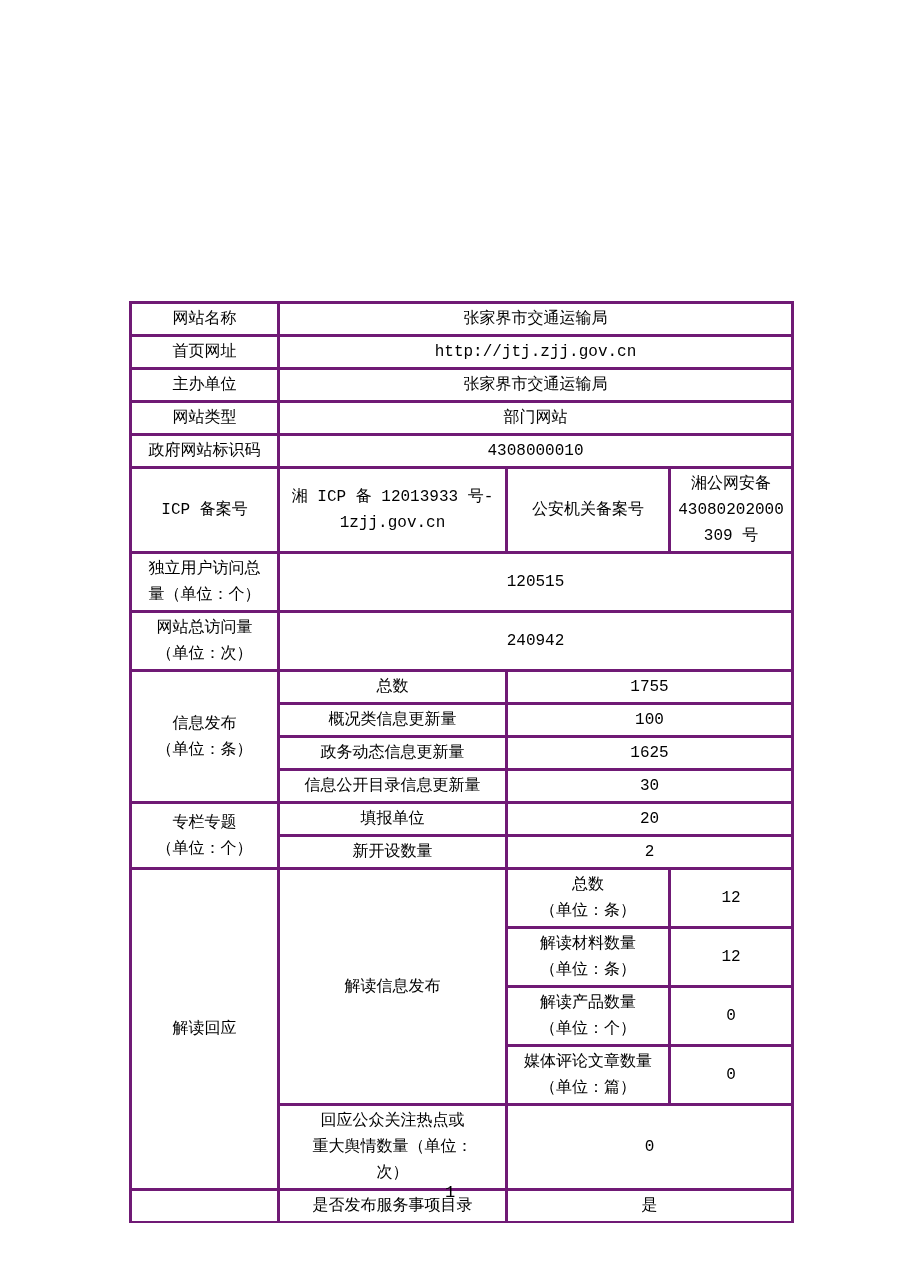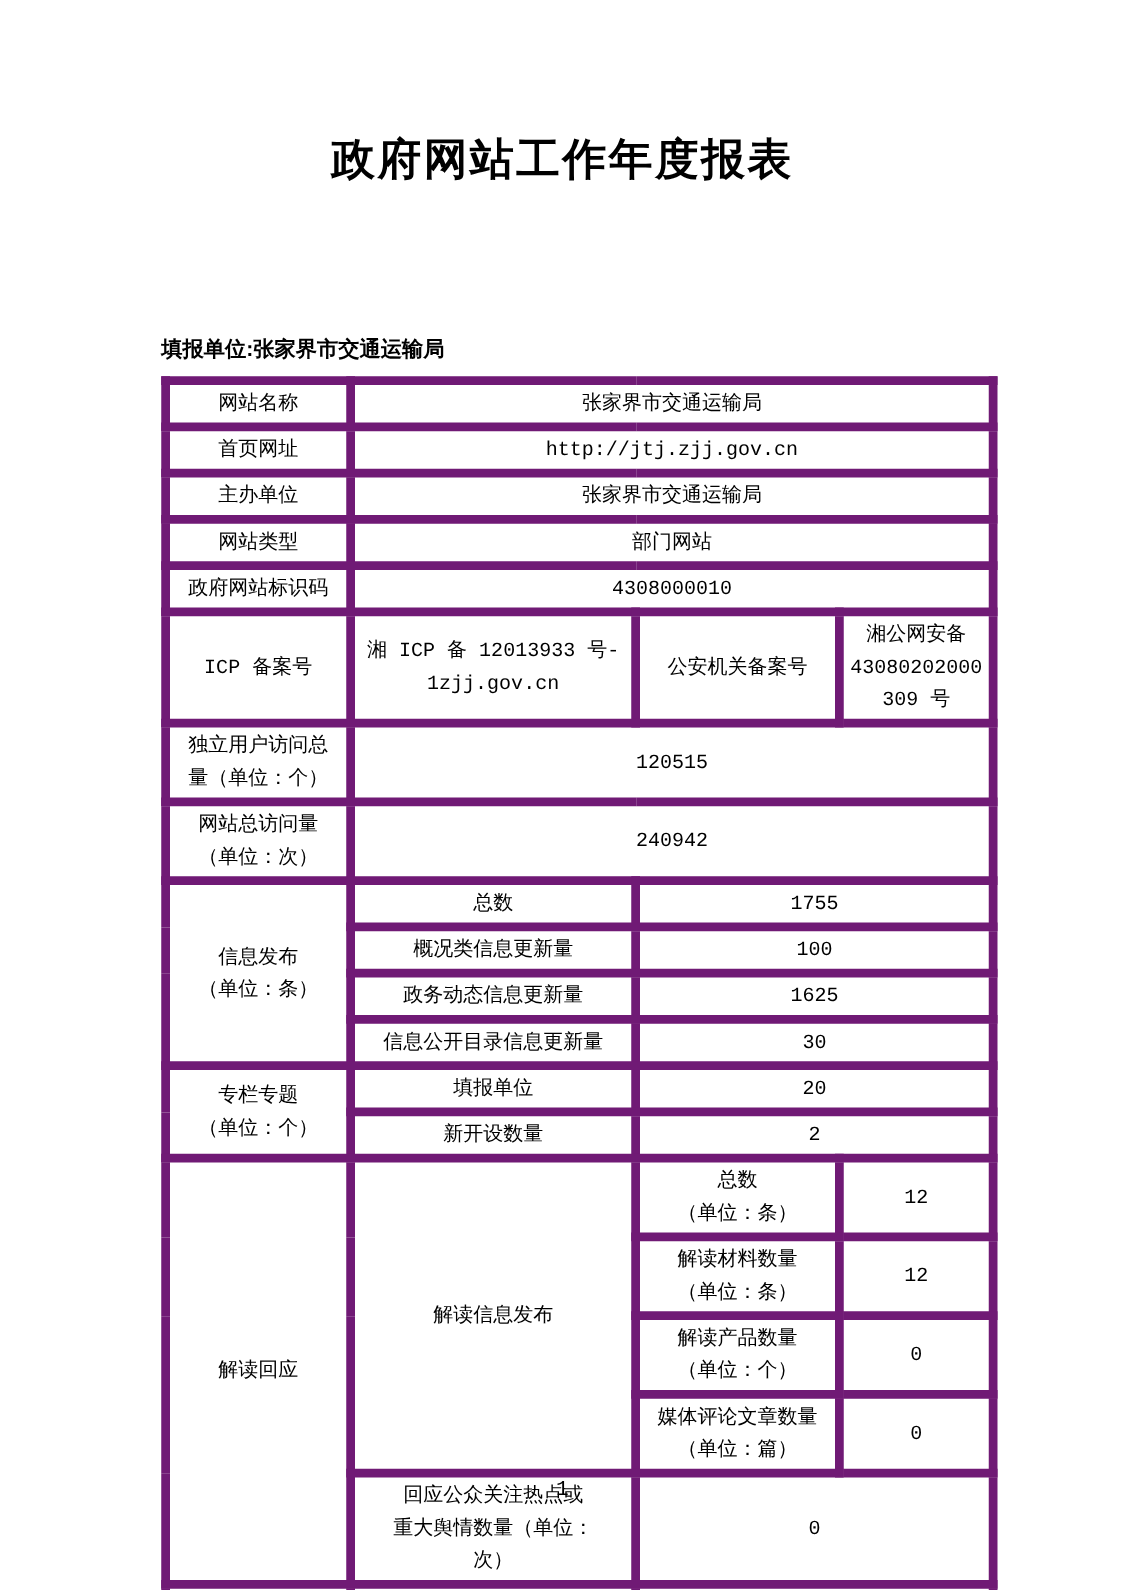--- a/index.html
+++ b/index.html
@@ -32,21 +32,21 @@
     font-weight:bold;
     font-size:17px;
   }
   table.report{
     position:absolute;top:301px;left:129px;
     border-collapse:collapse;
     table-layout:fixed;
     width:662px;
   }
   table.report td{
-    border:7px solid #701a75;
+    border:3px solid #701a75;
     text-align:center;
     vertical-align:middle;
     font-size:16px;
     line-height:26px;
     padding:2px 5px;
     white-space:pre-line;
     font-family:"Liberation Mono","DejaVu Sans Mono",serif;
     overflow:hidden;
   }
   table.report tr.sep td{border-top-width:2px;}
@@ -56,22 +56,20 @@
     text-align:center;
     font-size:17px;
     font-family:"Liberation Mono","DejaVu Sans Mono",serif;
   }
 </style>
 </head>
 <body>
 
 <div class="page">
 
-  <h1 class="doc-title">政府网站工作年度报表</h1>
-  <div class="reporting-unit">填报单位:张家界市交通运输局</div>
 
   <table class="report">
     <colgroup>
       <col style="width:148px">
       <col style="width:228px">
       <col style="width:163px">
       <col style="width:123px">
     </colgroup>
     <tbody>
       <tr style="height:30px">

